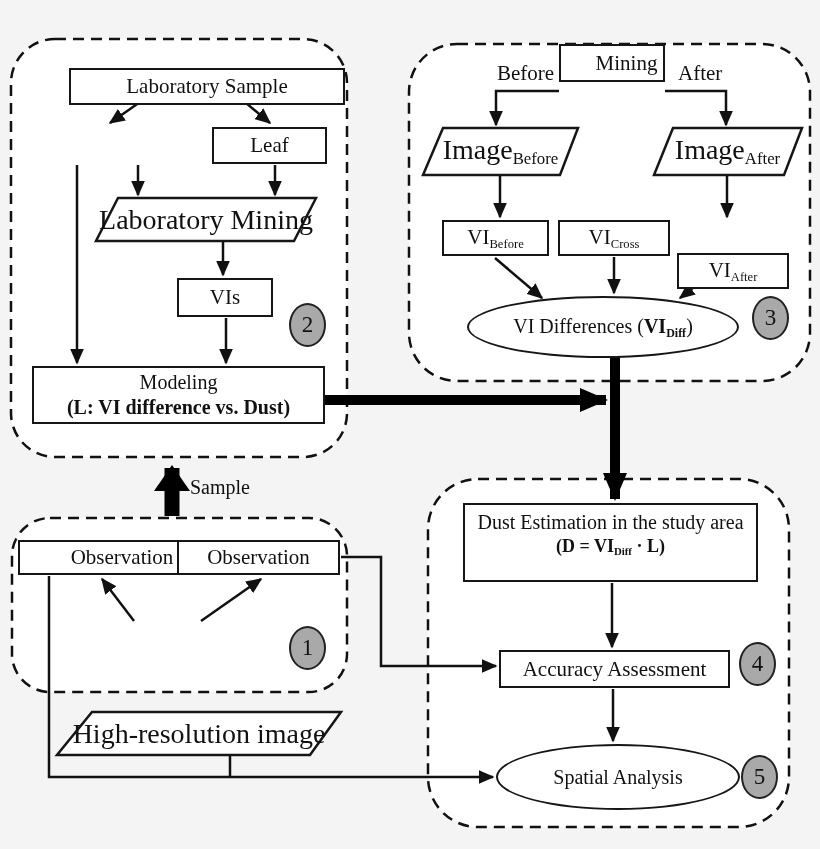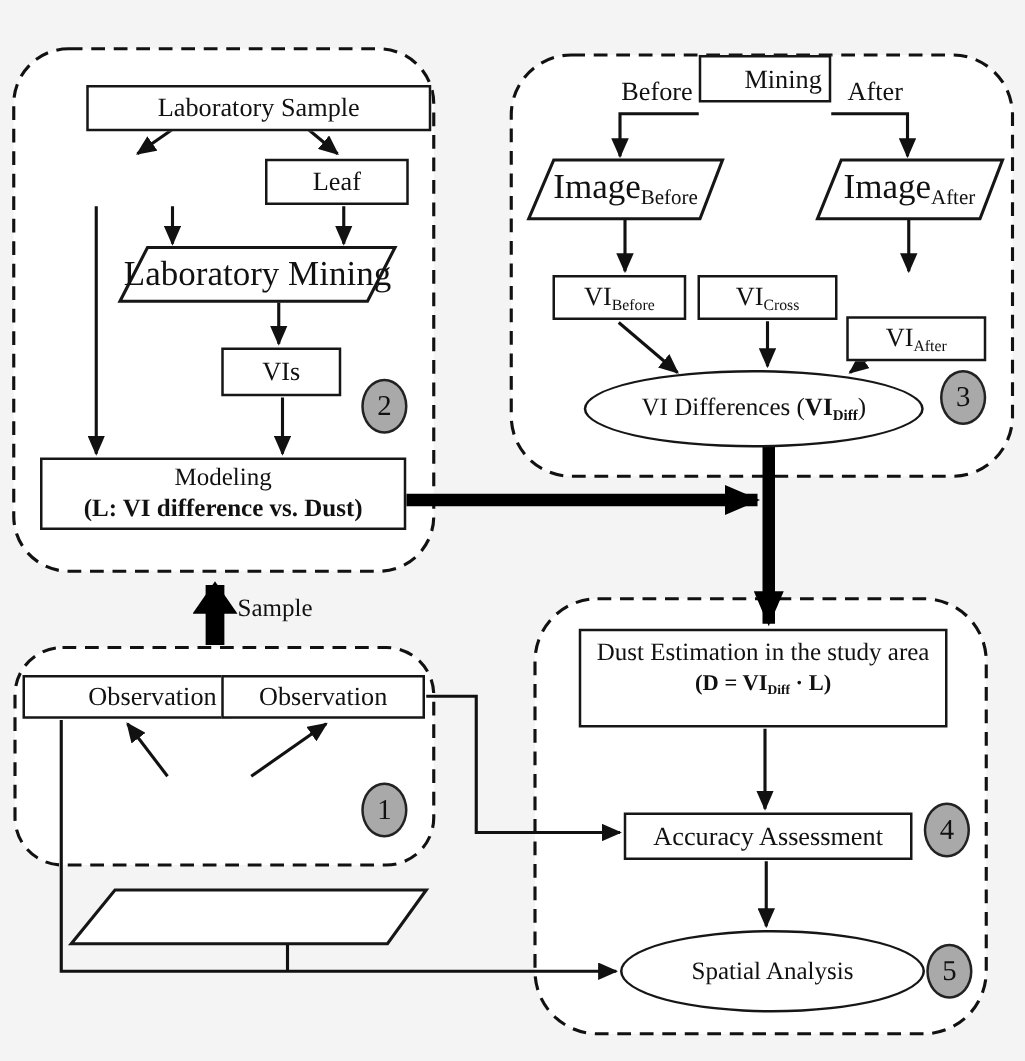--- a/index.html
+++ b/index.html
@@ -132,20 +132,23 @@
 
   <div class="box" style="left:18px;top:540px;width:168px;height:35px;padding-left:40px;">
     <span>Observation</span>
   </div>
   <div class="box" style="left:177px;top:540px;width:163px;height:35px;">
     <span>Observation</span>
   </div>
 
   <div class="flabel big" style="left:190px;top:476px;">Sample</div>
 
+  <div class="plabel" style="left:57px;top:712px;width:284px;height:43px;">
+    <span>High-resolution image</span>
+  </div>
 
   <div class="box twoline" style="left:463px;top:503px;width:295px;height:79px;justify-content:flex-start;padding-top:5px;">
     <span class="big">Dust Estimation in the study area</span>
     <span class="b" style="font-size:18px;"><span>(D = VI</span><span class="sub">Diff</span><span> · L)</span></span>
   </div>
   <div class="box" style="left:499px;top:650px;width:231px;height:38px;">
     <span>Accuracy Assessment</span>
   </div>
   <div class="box ellipse big" style="left:496px;top:744px;width:244px;height:66px;">
     <span>Spatial Analysis</span>

